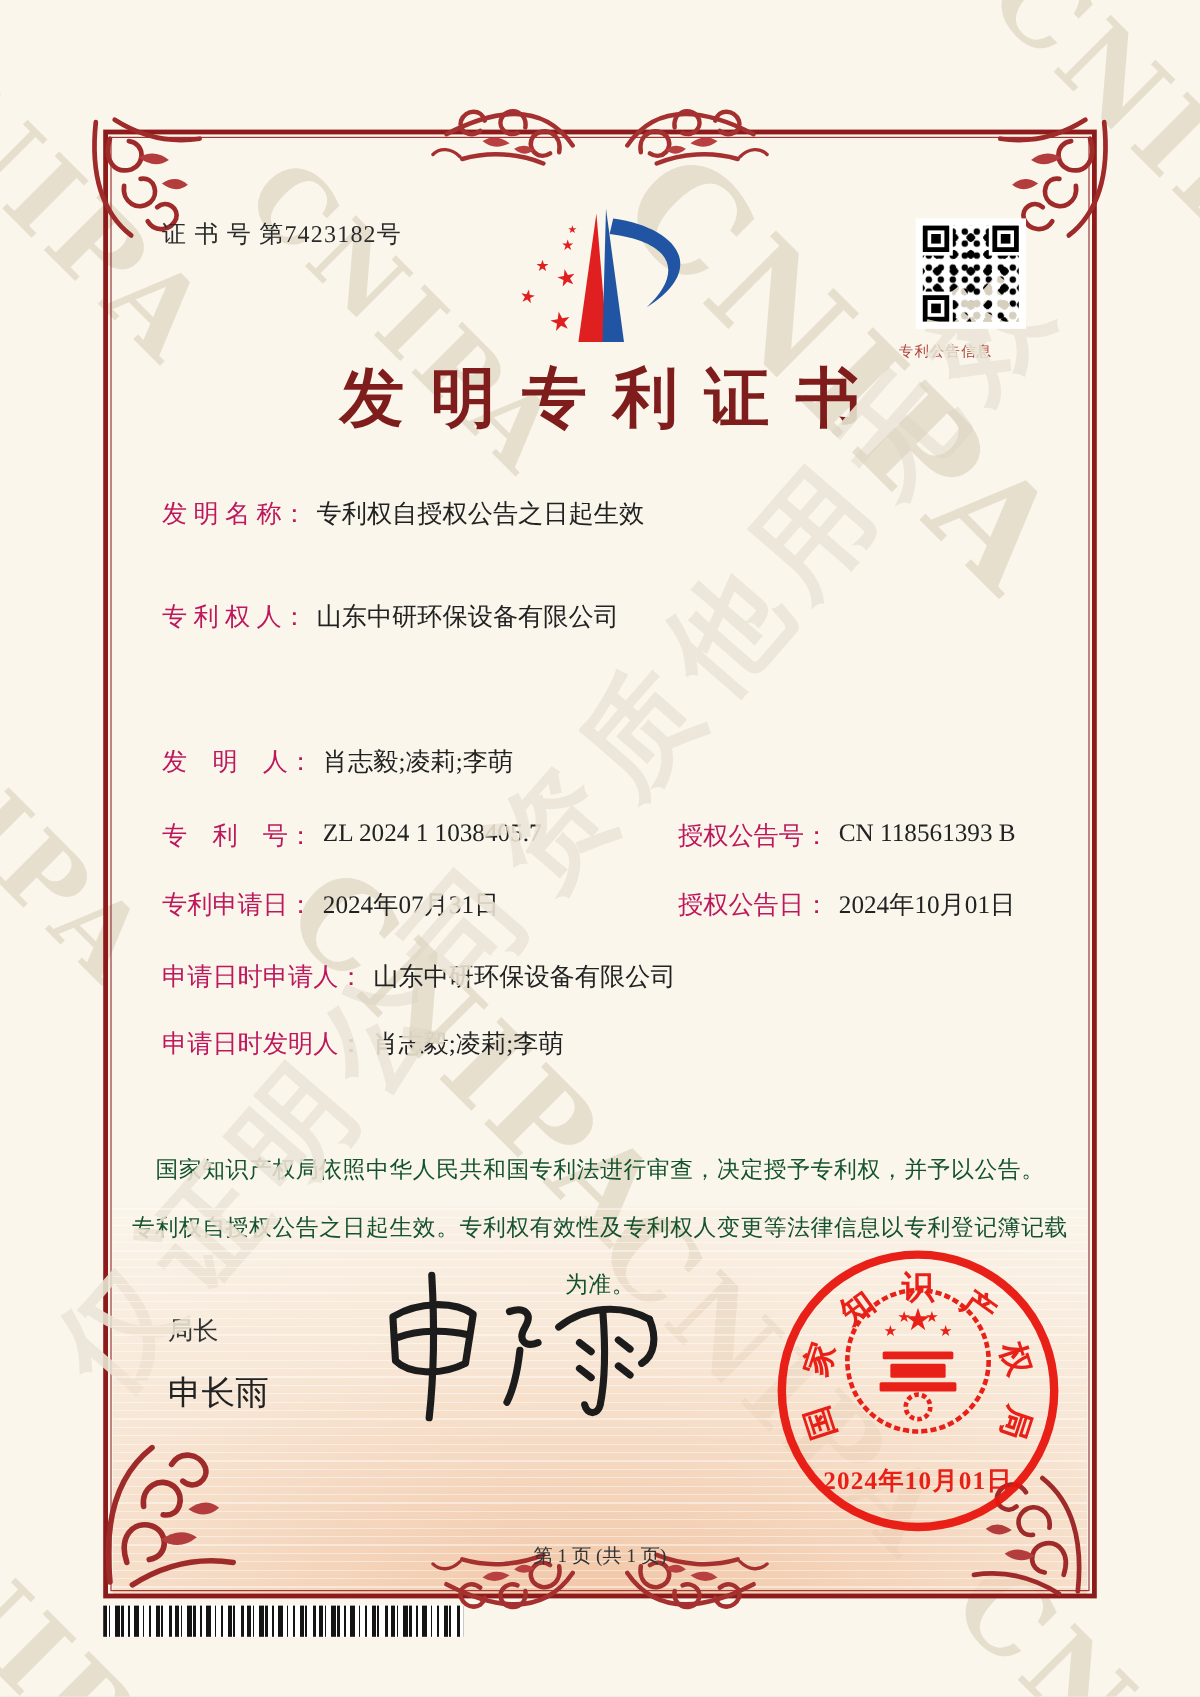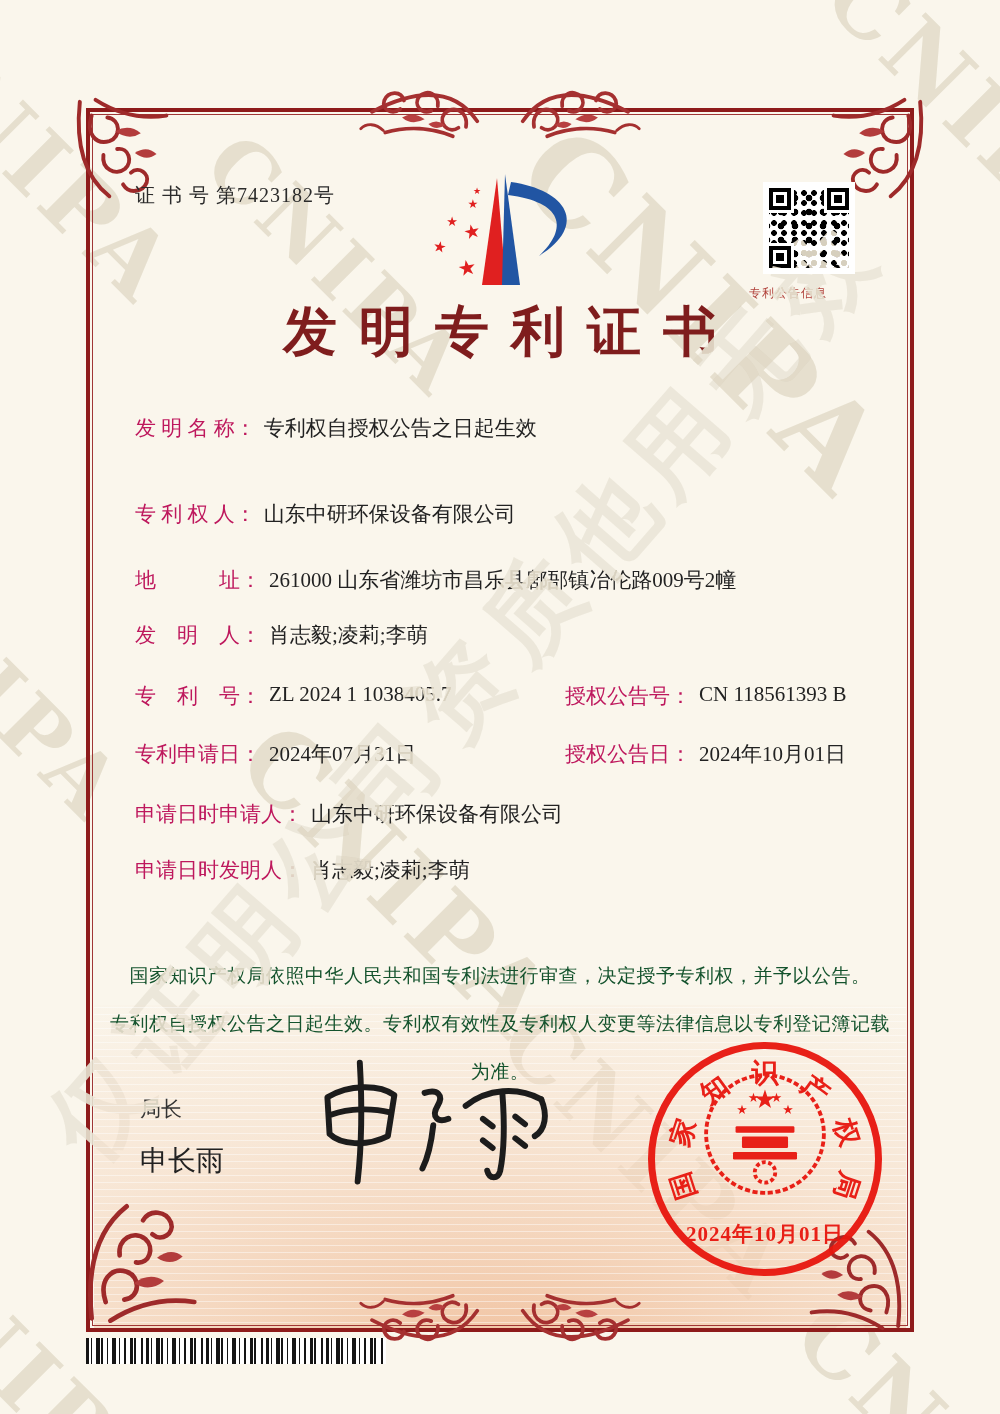--- a/index.html
+++ b/index.html
@@ -172,24 +172,20 @@
 
   <div class="title">发明专利证书</div>
 
   <div class="field" style="top:414px">
     <span class="flabel">发 明 名 称：</span>
     <span class="fvalue">专利权自授权公告之日起生效</span>
   </div>
   <div class="field" style="top:500px">
     <span class="flabel">专 利 权 人：</span>
     <span class="fvalue">山东中研环保设备有限公司</span>
-  </div>
-  <div class="field" style="top:566px">
-    <span class="flabel">地　　　址：</span>
-    <span class="fvalue">261000 山东省潍坊市昌乐县鄌郚镇冶伦路009号2幢</span>
   </div>
   <div class="field" style="top:621px">
     <span class="flabel">发　明　人：</span>
     <span class="fvalue">肖志毅;凌莉;李萌</span>
   </div>
   <div class="field" style="top:682px">
     <span class="flabel">专　利　号：</span>
     <span class="fvalue">ZL 2024 1 1038405.7</span>
     <span class="rcol">
       <span class="flabel">授权公告号：</span>
@@ -255,16 +251,17 @@
         <rect x="27" y="44" width="46" height="5" rx="1"></rect>
         <rect x="32" y="52" width="36" height="9" rx="1"></rect>
         <rect x="25" y="64" width="50" height="6" rx="1"></rect>
         <circle cx="50" cy="80" r="8" fill="none" stroke="#e8160e" stroke-width="3" stroke-dasharray="3 2"></circle>
       </g>
       <circle cx="50" cy="50" r="46" fill="none" stroke="#e8160e" stroke-width="3" stroke-dasharray="4 2"></circle>
     </svg>
     <div class="seal-date">2024年10月01日</div>
   </div>
 
+  <div class="pageinfo">第 1 页 (共 1 页)</div>
   <div class="barcode"></div>
 
   <div class="wm-cn top">仅证明公司资质他用无效</div>
 </div>
 
 </body></html>

